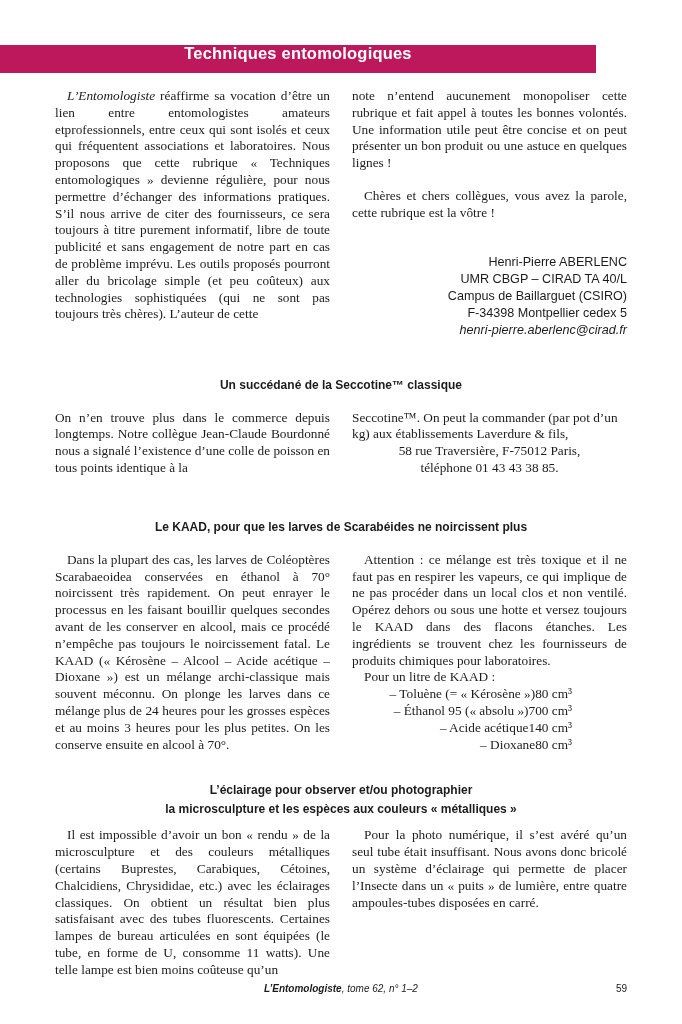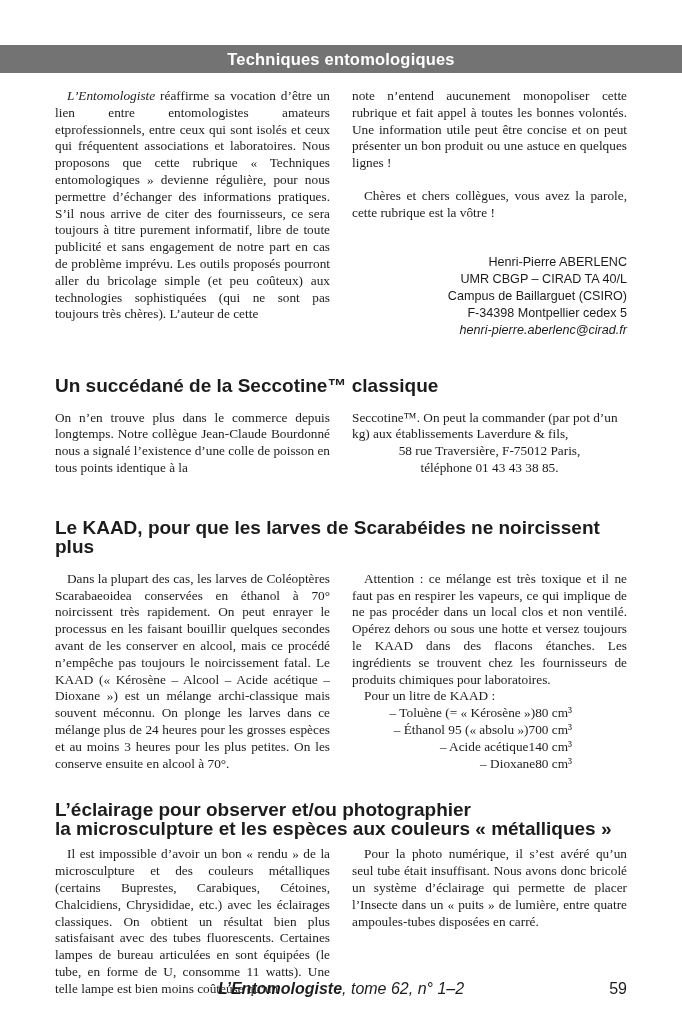--- a/index.html
+++ b/index.html
@@ -10,23 +10,23 @@
     background: #ffffff;
     color: #1c1c1c;
     font-family: "Liberation Serif", serif;
     font-size: 13.3px;
     line-height: 16.8px;
     overflow: hidden;
   }
   .header-bar {
     position: absolute;
     top: 45px; left: 0;
-    width: 682px; height: 28px;
-    background: #737373;
-    display: flex; align-items: center; justify-content: center;
+    width: 596px; height: 28px;
+    background: #be185d;
+    display: flex; justify-content: center;
   }
   .header-title {
     color: #ffffff;
     font-family: "Liberation Sans", sans-serif;
     font-weight: bold;
     font-size: 16.5px;
     letter-spacing: 0.2px;
   }
   .content {
     position: absolute;
@@ -43,38 +43,38 @@
   .signature {
     margin-top: 32px;
     text-align: right;
     font-family: "Liberation Sans", sans-serif;
     font-size: 12.6px;
     line-height: 17.2px;
   }
   .section-heading {
     font-family: "Liberation Sans", sans-serif;
     font-weight: bold;
-    font-size: 19px;
+    font-size: 12px;
     line-height: 19px;
-    text-align: left;
+    text-align: center;
     margin: 36px 0 15px 0;
   }
   .section-heading.m-kaad { margin-top: 41px; }
   .section-heading.m-ecl { margin-top: 28px; margin-bottom: 8px; }
   .section-heading span { display: block; }
   .centered-line { text-align: center; }
   .ingredient-row { display: flex; align-items: baseline; }
   .ingredient-name { flex: 1; text-align: right; }
   .ingredient-qty { text-align: right; padding-right: 55px; white-space: nowrap; font-family: Liberation Serif, serif; }
   .footer {
     position: absolute;
     top: 981px; left: 0;
     width: 682px;
     font-family: "Liberation Sans", sans-serif;
-    font-size: 16px;
+    font-size: 10px;
     text-align: center;
   }
   .page-number {
     position: absolute;
     right: 55px; top: 0;
     font-weight: normal;
     font-style: normal;
     text-align: right;
   }
 </style>

